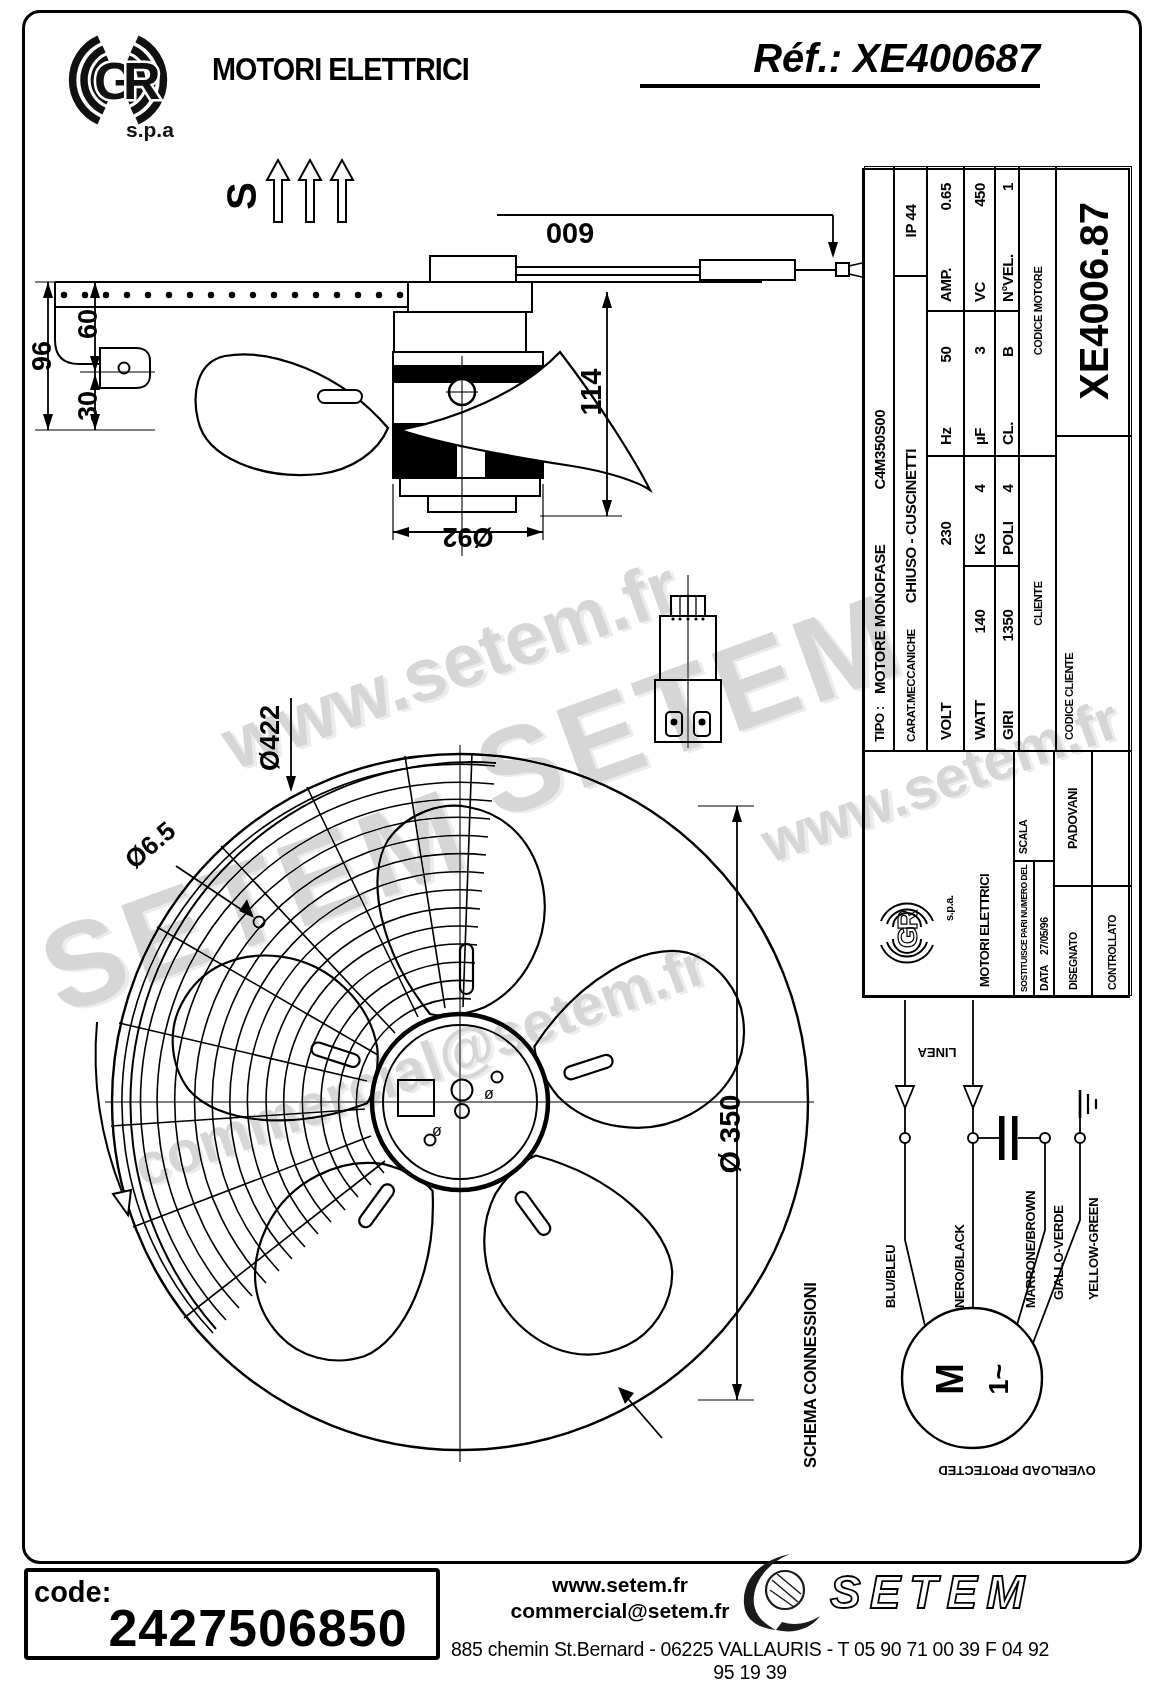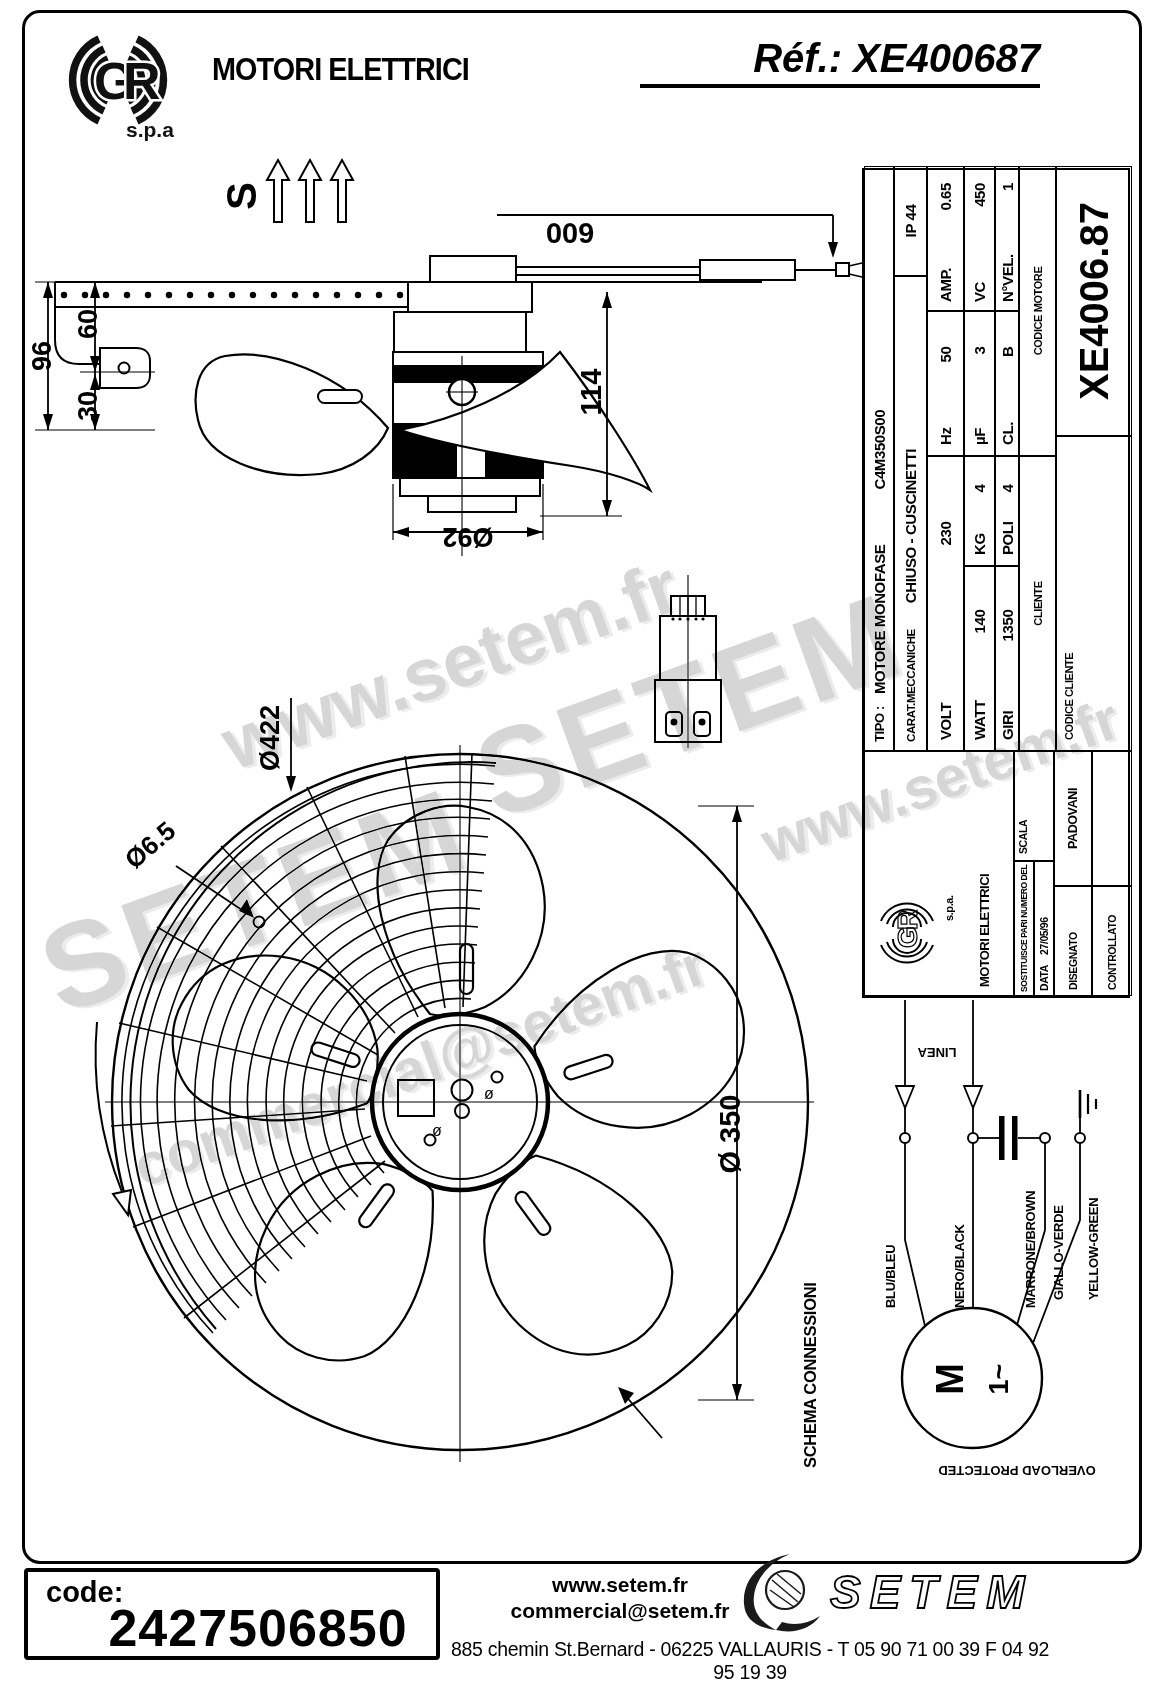--- a/index.html
+++ b/index.html
@@ -28,21 +28,21 @@
   .cell .val{font-weight:bold;margin-left:auto;margin-right:20%;}
   
   .schema{position:absolute;left:795px;top:1480px;width:480px;height:345px;
           transform:rotate(-90deg);transform-origin:0 0;z-index:2;}
   .schema-title{position:absolute;left:12px;top:6px;font-size:16.5px;font-weight:bold;letter-spacing:-0.3px;}
   .wire-label{position:absolute;font-size:13px;font-weight:bold;white-space:nowrap;letter-spacing:-0.3px;}
   .vtext{position:absolute;white-space:nowrap;transform:translate(-50%,-50%) rotate(-90deg);font-weight:bold;}
   
   .code-box{position:absolute;left:24px;top:1568px;width:416px;height:92px;
             border:4.5px solid #000;border-radius:4px;box-sizing:border-box;z-index:2;}
-  .code-label{position:absolute;left:18px;top:4px;font-size:29px;font-weight:bold;}
+  .code-label{position:absolute;left:6px;top:4px;font-size:29px;font-weight:bold;}
   .code-value{position:absolute;left:60px;top:26px;width:340px;text-align:center;
               font-size:52px;font-weight:bold;letter-spacing:1px;}
   .foot-center{position:absolute;left:460px;top:1572px;width:320px;text-align:center;
                font-size:21px;font-weight:bold;line-height:1.25;z-index:2;}
   .foot-address{position:absolute;left:440px;top:1638px;width:620px;text-align:center;
                 font-size:19.5px;letter-spacing:-0.3px;z-index:2;}
 </style>
 </head>
 <body>
 

